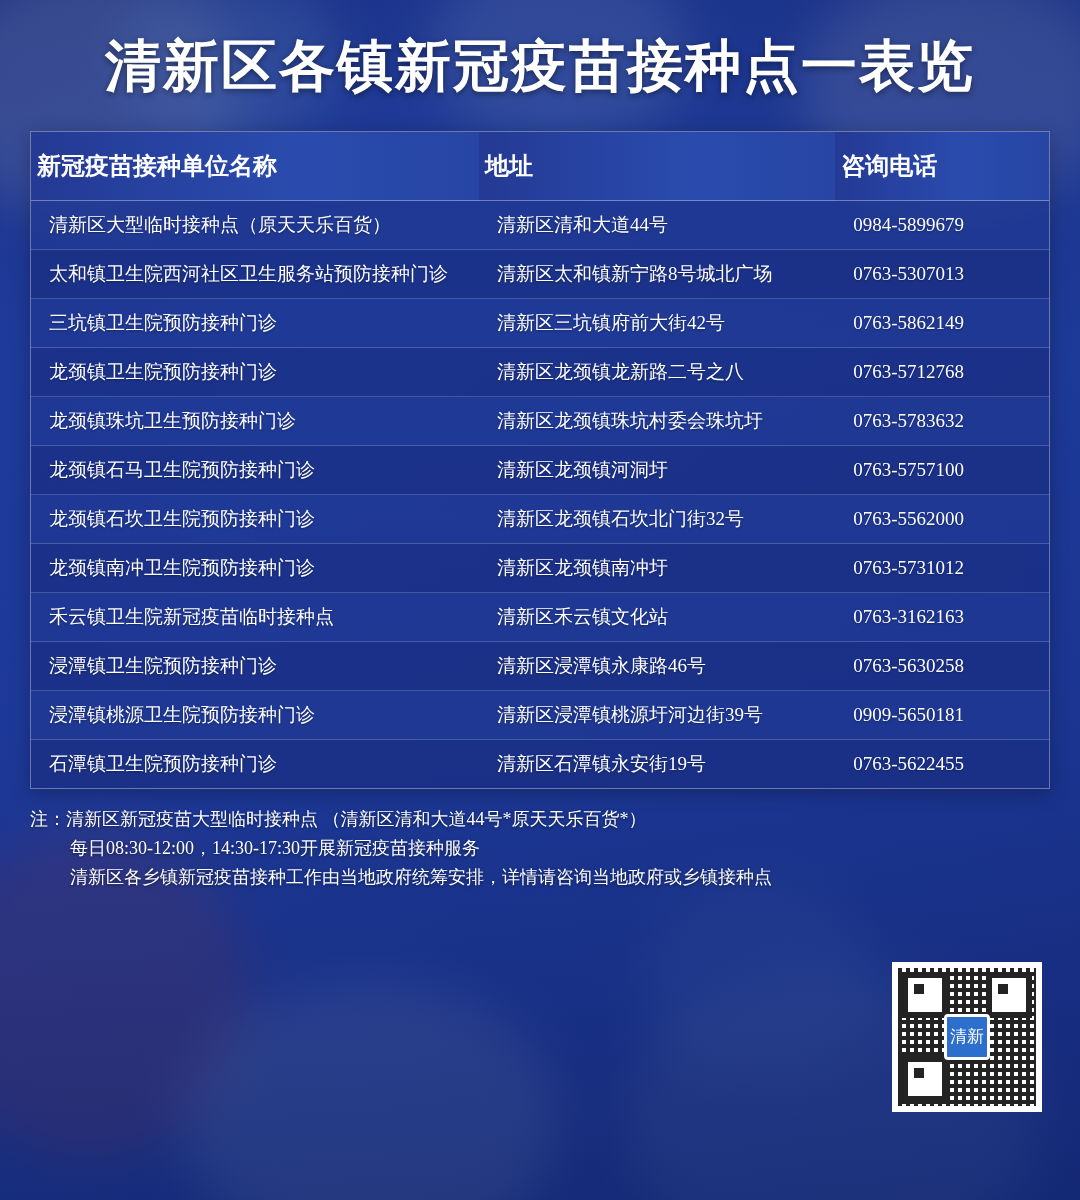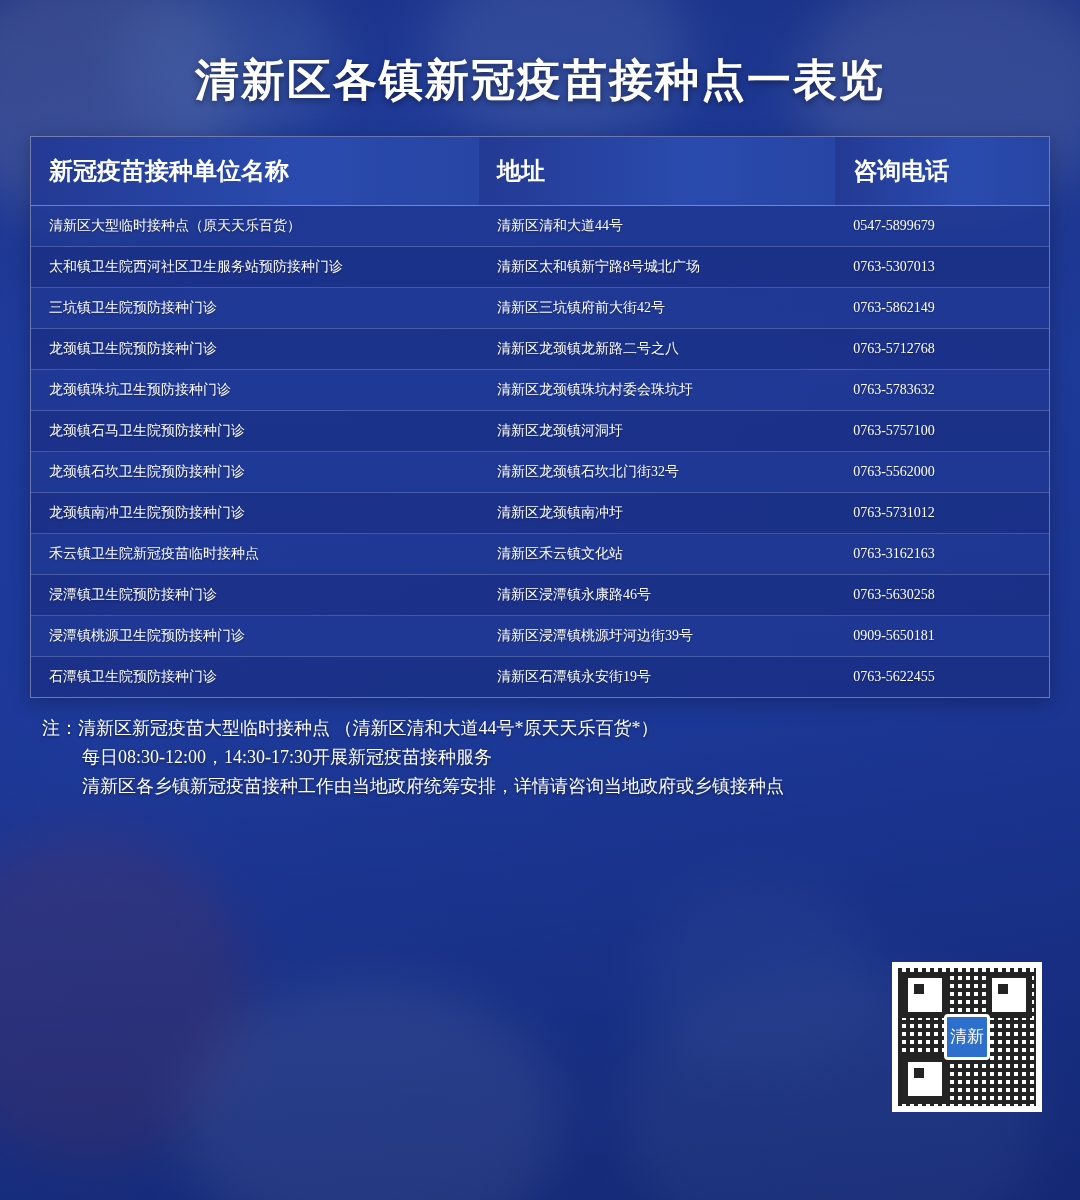--- a/index.html
+++ b/index.html
@@ -43,51 +43,51 @@
     position: absolute;
     inset: 0;
     background: linear-gradient(180deg, rgba(26,48,130,0.55) 0%, rgba(32,62,160,0.62) 30%, rgba(28,55,150,0.70) 60%, rgba(20,40,115,0.75) 100%);
     pointer-events: none;
   }
 
   .title {
     position: relative;
     text-align: center;
     color: #ffffff;
-    font-size: 44px;
+    font-size: 56px;
     font-weight: bold;
     letter-spacing: 2px;
-    padding-top: 51px;
+    padding-top: 29px;
     text-shadow: 0 2px 6px rgba(0,0,0,0.45);
     font-family: "Liberation Serif", "DejaVu Serif", serif;
   }
 
   .table-wrap {
     position: relative;
     margin: 26px 30px 0 30px;
     border: 1px solid rgba(255,255,255,0.35);
     background: rgba(23,40,120,0.55);
     box-shadow: 0 4px 18px rgba(0,0,0,0.25);
   }
   table {
     width: 100%;
     border-collapse: collapse;
     color: #ffffff;
   }
   thead th {
     text-align: left;
     font-size: 24px;
     font-weight: bold;
-    padding: 18px 0 18px 18px;
+    padding: 18px 0 18px 6px;
     background: linear-gradient(90deg, #243a94 0%, #2a4bae 60%, #2745a4 100%);
     border-bottom: 1px solid rgba(255,255,255,0.35);
     white-space: nowrap;
   }
   tbody td {
-    font-size: 14px;
+    font-size: 19px;
     padding: 11px 0 11px 18px;
     border-bottom: 1px solid rgba(255,255,255,0.18);
     white-space: nowrap;
     text-shadow: 0 1px 2px rgba(0,0,0,0.35);
   }
   tbody tr:nth-child(odd) td { background: rgba(40,70,170,0.38); }
   tbody tr:nth-child(even) td { background: rgba(28,52,140,0.42); }
   tbody tr:last-child td { border-bottom: none; }
 
   col.c-name { width: 44%; }
@@ -96,21 +96,21 @@
 
   .notes {
     position: relative;
     margin: 16px 30px 0 30px;
     color: #ffffff;
     font-size: 18px;
     line-height: 1.6;
     text-shadow: 0 1px 3px rgba(0,0,0,0.5);
     max-width: 760px;
   }
-  .notes .line { white-space: nowrap; margin-left: 12px; }
+  .notes .line { white-space: nowrap; }
   .notes .indent { padding-left: 40px; }
 
   .qr {
     position: absolute;
     right: 38px;
     bottom: 88px;
     width: 150px;
     height: 150px;
     background: #ffffff;
     padding: 6px;
@@ -195,21 +195,21 @@
         <tr>
           <th>新冠疫苗接种单位名称</th>
           <th>地址</th>
           <th>咨询电话</th>
         </tr>
       </thead>
       <tbody>
         <tr>
           <td>清新区大型临时接种点（原天天乐百货）</td>
           <td>清新区清和大道44号</td>
-          <td>0547-5899679</td>
+          <td>0984-5899679</td>
         </tr>
         <tr>
           <td>太和镇卫生院西河社区卫生服务站预防接种门诊</td>
           <td>清新区太和镇新宁路8号城北广场</td>
           <td>0763-5307013</td>
         </tr>
         <tr>
           <td>三坑镇卫生院预防接种门诊</td>
           <td>清新区三坑镇府前大街42号</td>
           <td>0763-5862149</td>

